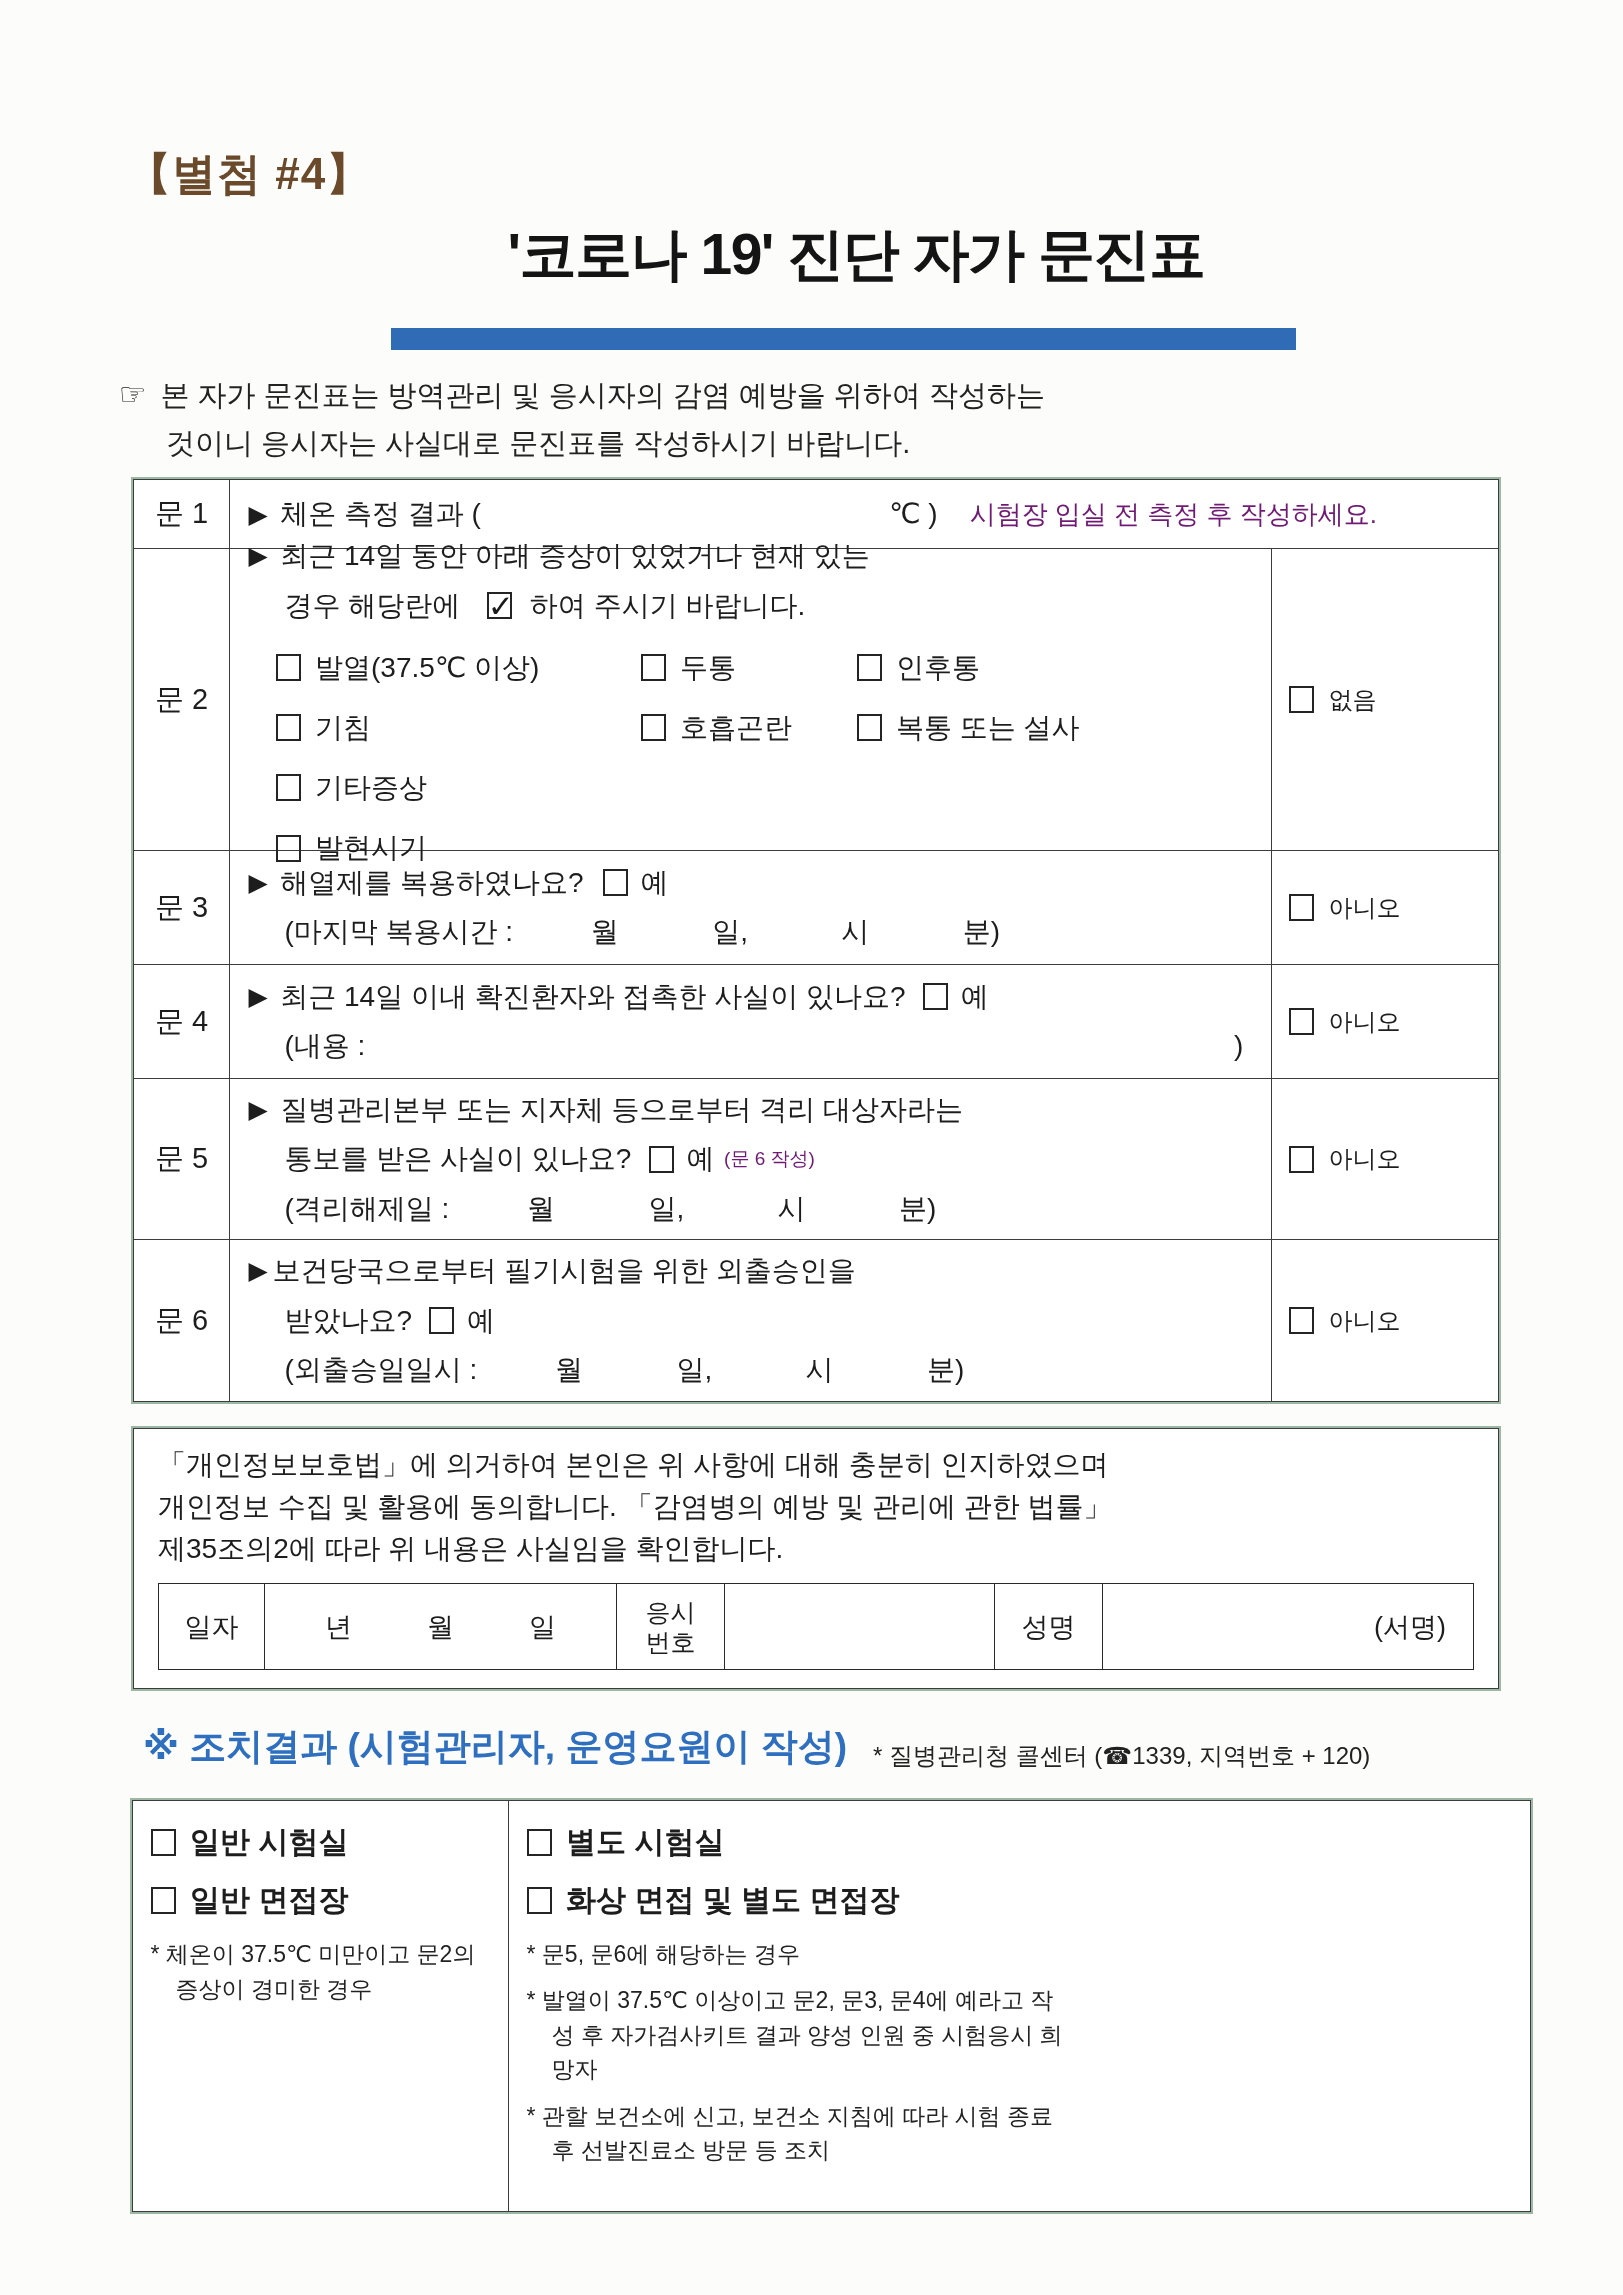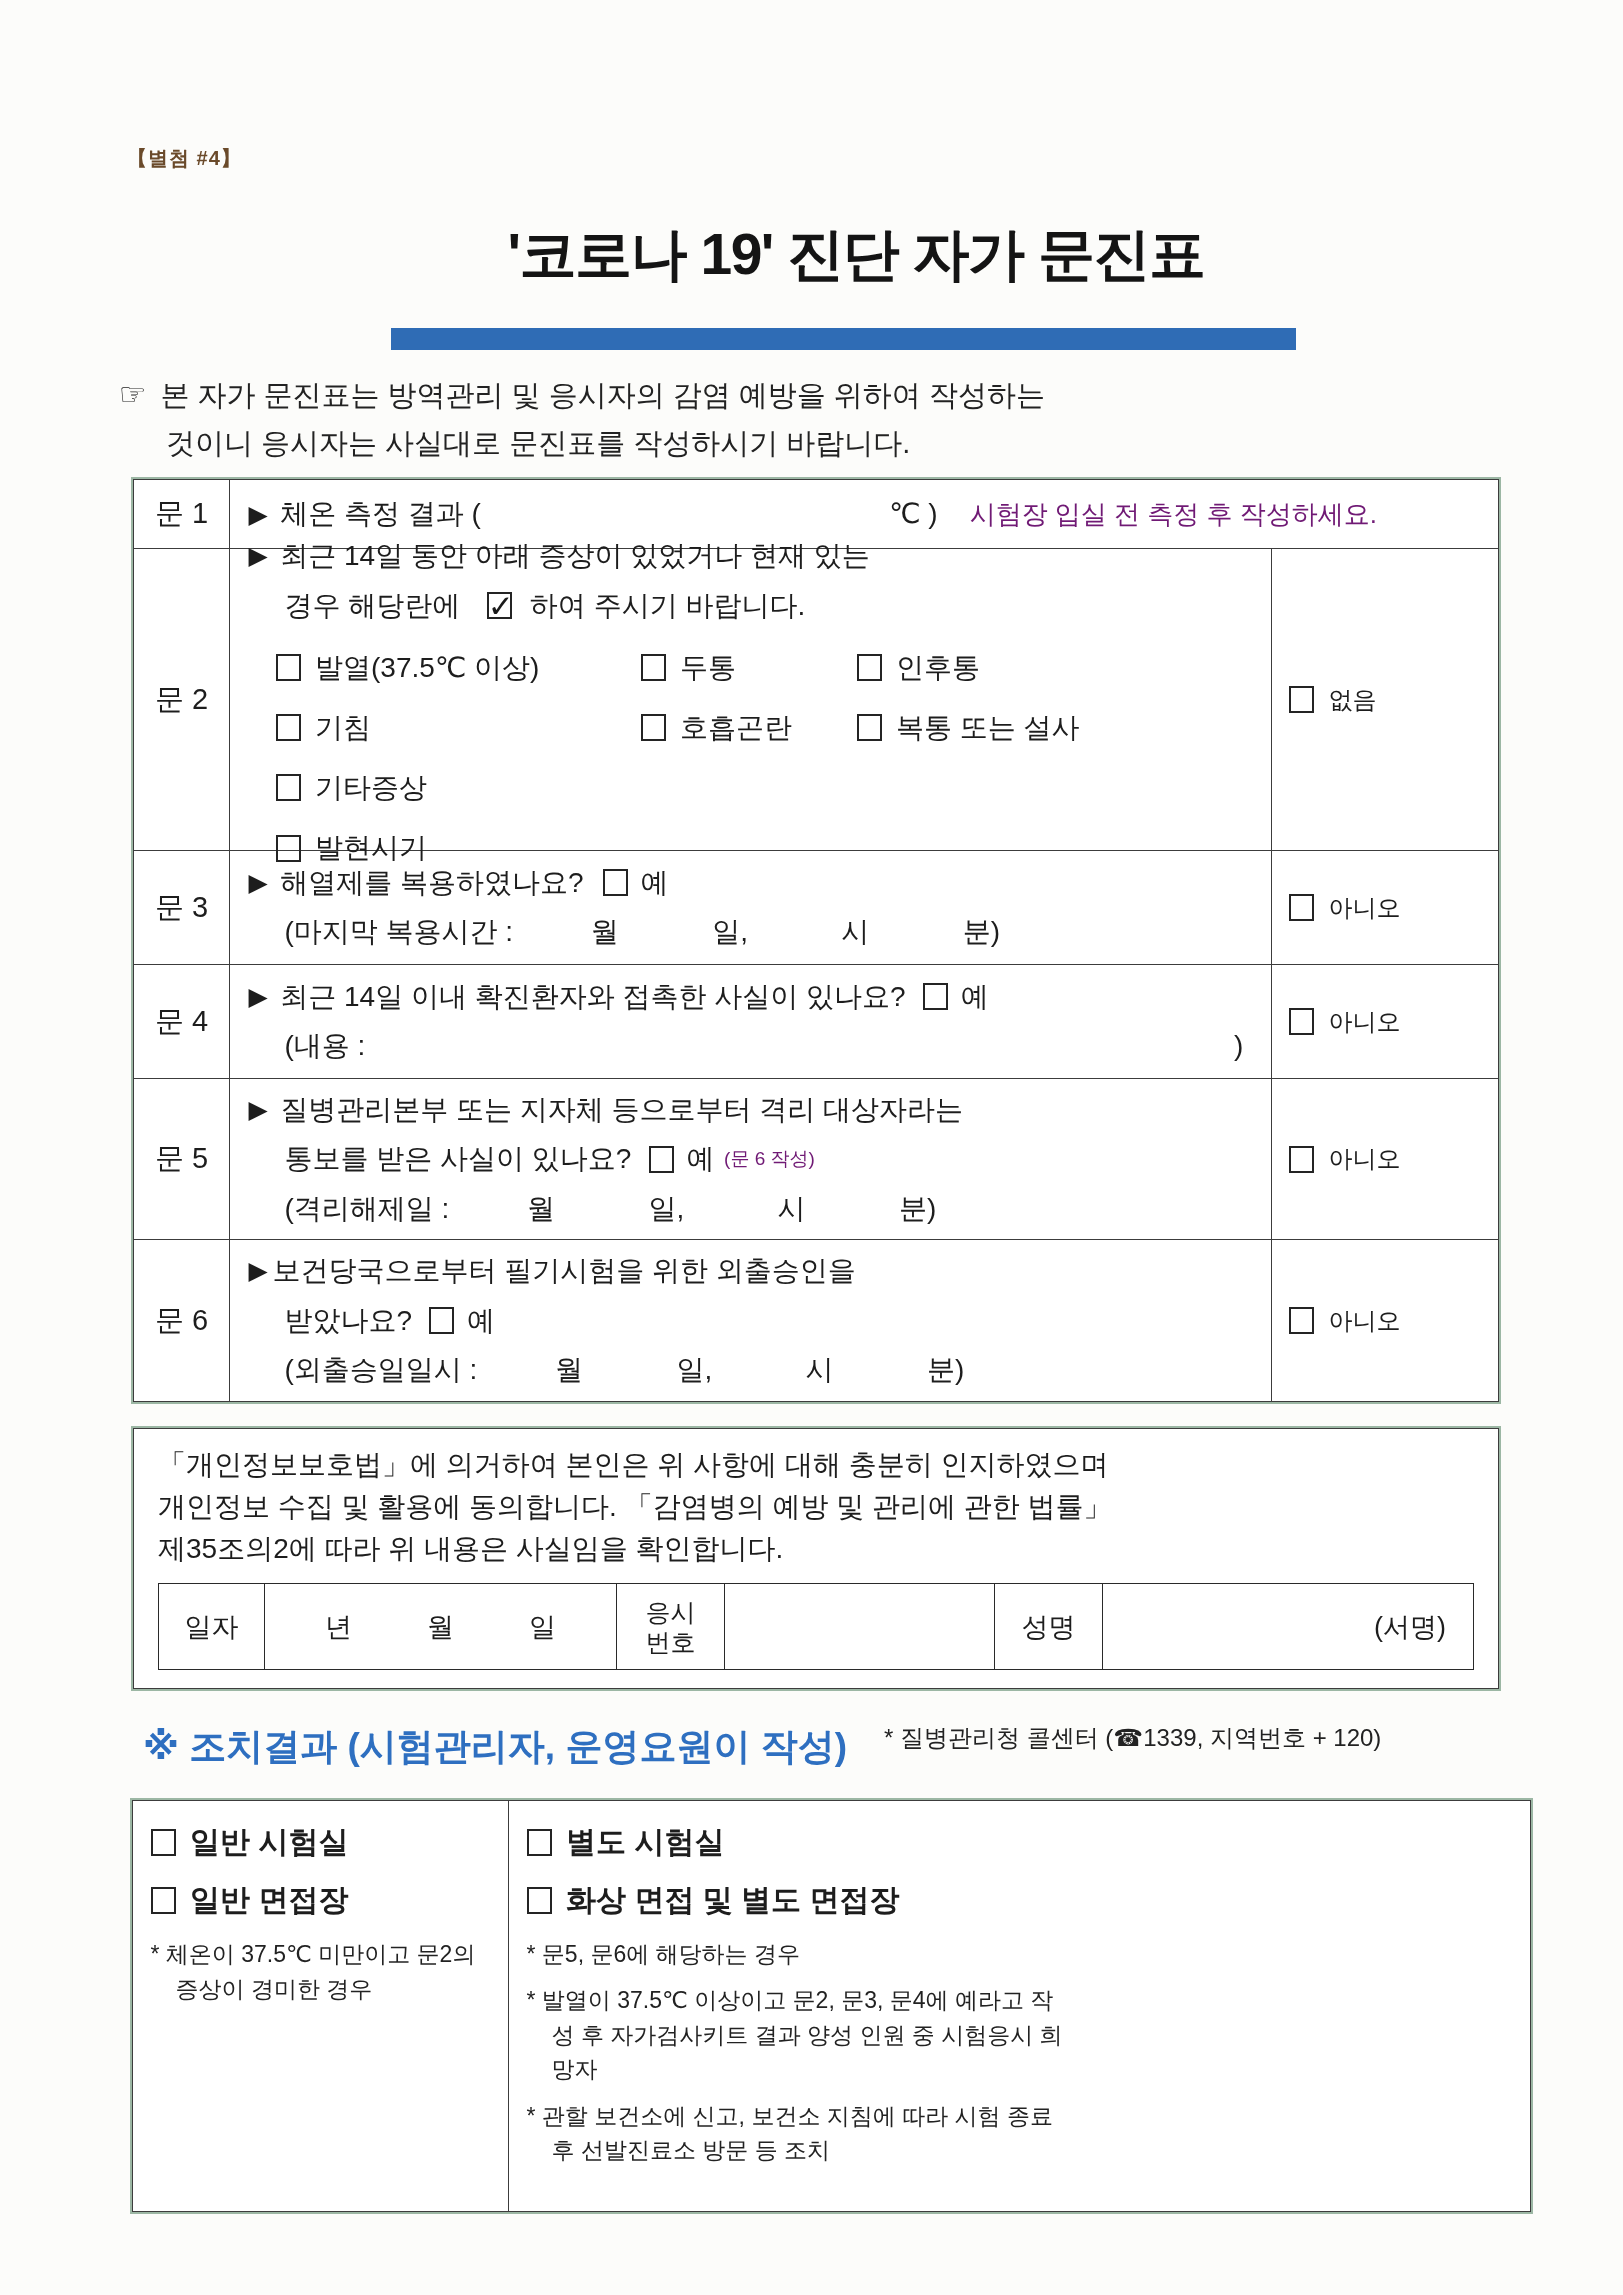--- a/index.html
+++ b/index.html
@@ -1,19 +1,19 @@
 <!DOCTYPE html>
 <html lang="ko" style="font-size:7.8px"><head>
 <meta charset="utf-8">
 <style>
   html,body{margin:0;padding:0;background:#e8e8e6;}
   .page{position:relative;width:1624px;height:2295px;background:#fcfcfa;
         font-family:"Liberation Sans","DejaVu Sans",sans-serif;color:#1d1d1d;overflow:hidden;}
 
-  .tag{position:absolute;left:127px;top:145px;font-size:20px;font-weight:bold;color:#6a4a2a;letter-spacing:1px;}
+  .tag{position:absolute;left:127px;top:145px;font-size:44px;font-weight:bold;color:#6a4a2a;letter-spacing:1px;}
   .doc-title{position:absolute;left:0;top:217px;width:100%;text-align:center;transform:translateX(44px);
              font-size:57px;font-weight:900;letter-spacing:-1.5px;color:#141414;}
   .title-bar{position:absolute;left:391px;top:328px;width:905px;height:22px;background:#2f6cb5;}
 
   .intro{position:absolute;left:119px;top:370px;font-size:29px;line-height:1.62;color:#222;}
   .intro .l1{display:flex;align-items:center;gap:13.6px;}
   .intro .l2{padding-left:47px;}
   .hand{font-size:31px;}
 
   
@@ -53,21 +53,21 @@
   .sig-cell{display:flex;align-items:center;justify-content:center;}
   .sig-cell + .sig-cell{border-left:1.5px solid #2a2a2a;}
   .sc-date{width:105px;}
   .sc-ymd{width:351px;}
   .sc-examno{width:107px;flex-direction:column;font-size:25px;line-height:1.2;}
   .sc-blank{width:269px;}
   .sc-name{width:107px;}
   .sc-sign{flex:1;justify-content:flex-end;padding-right:27px;}
 
   
-  .action-head{position:absolute;left:143px;top:1722px;display:flex;align-items:flex-start;gap:37px;white-space:nowrap;}
+  .action-head{position:absolute;left:143px;top:1722px;display:flex;align-items:flex-end;gap:26px;white-space:nowrap;}
   .action-title{font-size:37px;font-weight:bold;color:#2e6fc0;}
   .callcenter{font-size:24px;color:#222;}
 
   .atable{position:absolute;left:130px;top:1798px;width:1399px;border:2.4px solid #9cb7a4;background:#fff;}
   .atable-inner{border:1.5px solid #3c3c3c;display:flex;align-items:stretch;height:410px;}
   .acol{box-sizing:border-box;padding:21.4px 17.5px;}
   .acol + .acol{border-left:1.5px solid #3c3c3c;}
   .acol1{width:375px;flex:0 0 auto;}
   .acol2{width:577px;flex:0 0 auto;}
   .acol3{flex:1;}

